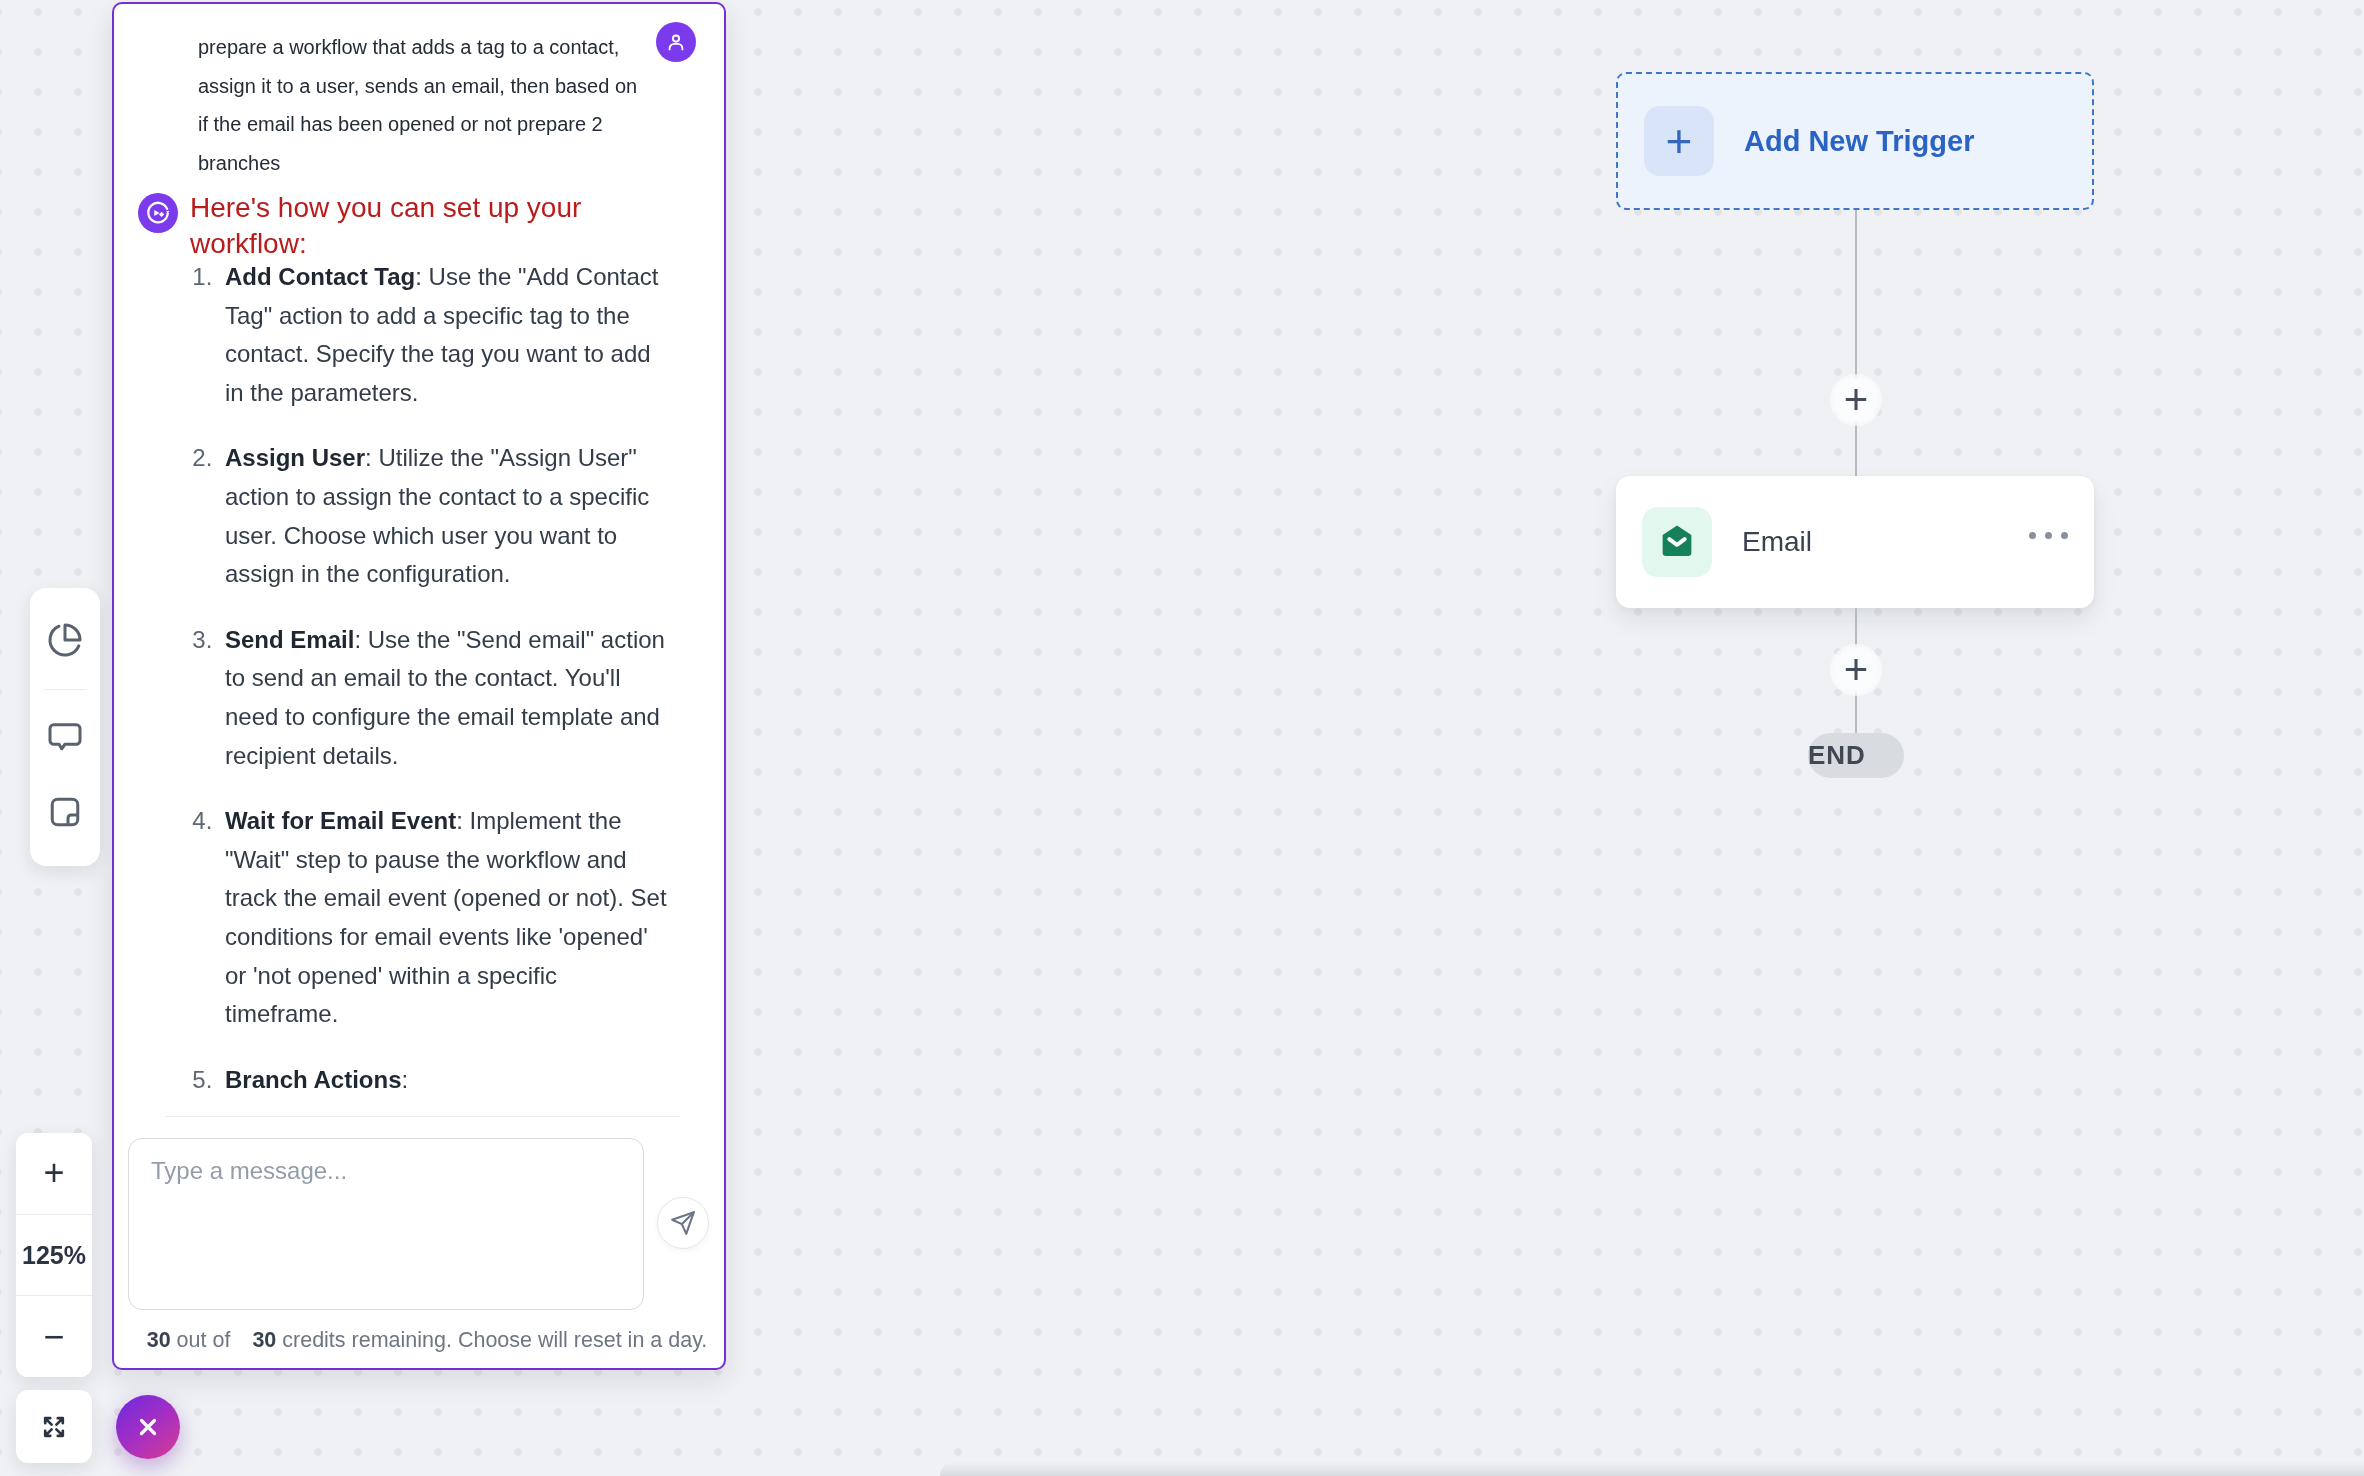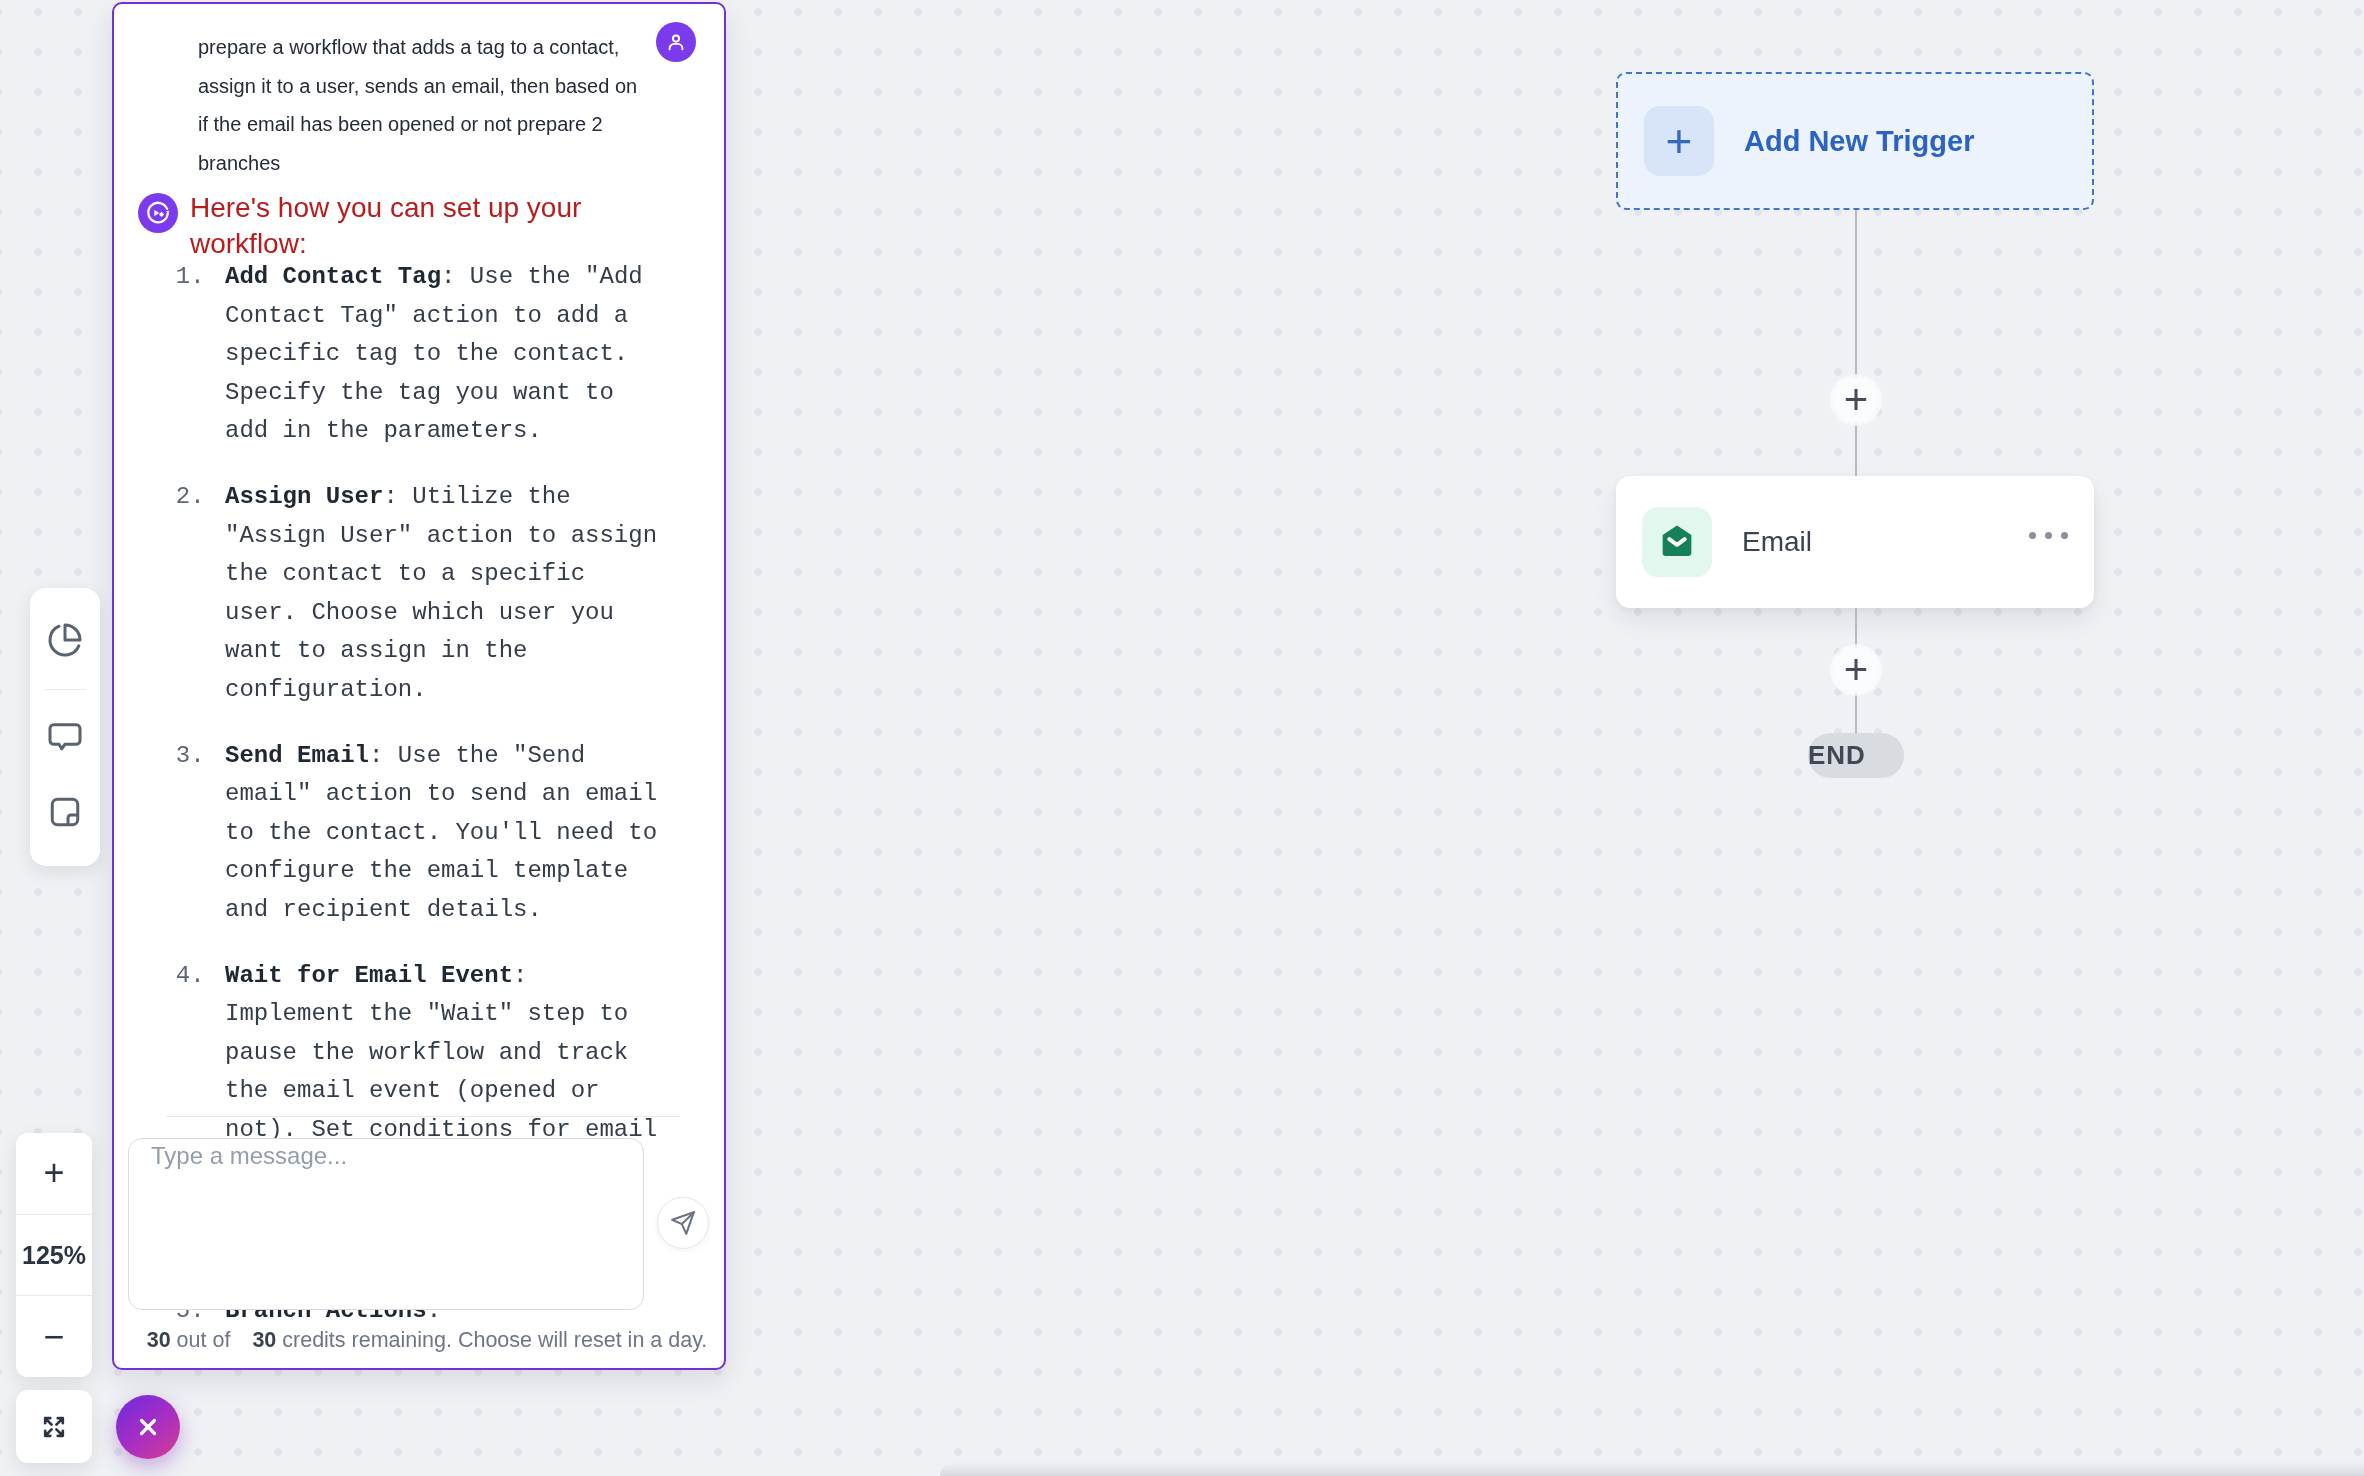--- a/index.html
+++ b/index.html
@@ -31,31 +31,31 @@
   .avatar.user { left:542px; top:18px; }
   .avatar.assistant { left:24px; top:189px; }
   .assistant-intro {
     position:absolute; left:76px; top:186px; width:480px;
     font-size:28px; line-height:36px; color:#b91c1c;
   }
   ol.steps {
     position:absolute; left:61px; top:254px; width:492px;
     padding-left:44px; font-size:24px; line-height:38.6px; color:#333c49;
   }
-  ol.steps li { padding-left:6px; margin-bottom:27px;font-family:Liberation Mono, monospace; }
+  ol.steps li { padding-left:6px; margin-bottom:27px; }
   ol.steps li::marker { color:#5c6674; }
   ol.steps b { color:#1f2732; font-weight:700; }
 
   .chat-divider {
     position:absolute; left:52px; top:1112px; width:514px; height:0;
     border-top:1.5px solid #e7e9ed;
   }
   .composer-input {
     position:absolute; left:14px; top:1134px; width:516px; height:172px;
-    border:1.6px solid #d8dbe0; border-radius:14px; padding:3px 22px;
+    border:1.6px solid #d8dbe0; border-radius:14px; padding:18px 22px;
     font-family:"Liberation Sans", sans-serif; font-size:24px; color:#c2410c;
     resize:none; outline:none; background:#fff;
   }
   .composer-input::placeholder { color:#939daa; }
   .send-btn {
     position:absolute; left:543px; top:1193px; width:52px; height:52px;
     border-radius:50%; background:#fff; border:1.6px solid #e4e7ea;
     display:flex; align-items:center; justify-content:center;
     box-shadow:0 2px 6px rgba(30,40,60,0.05); cursor:pointer;
   }

